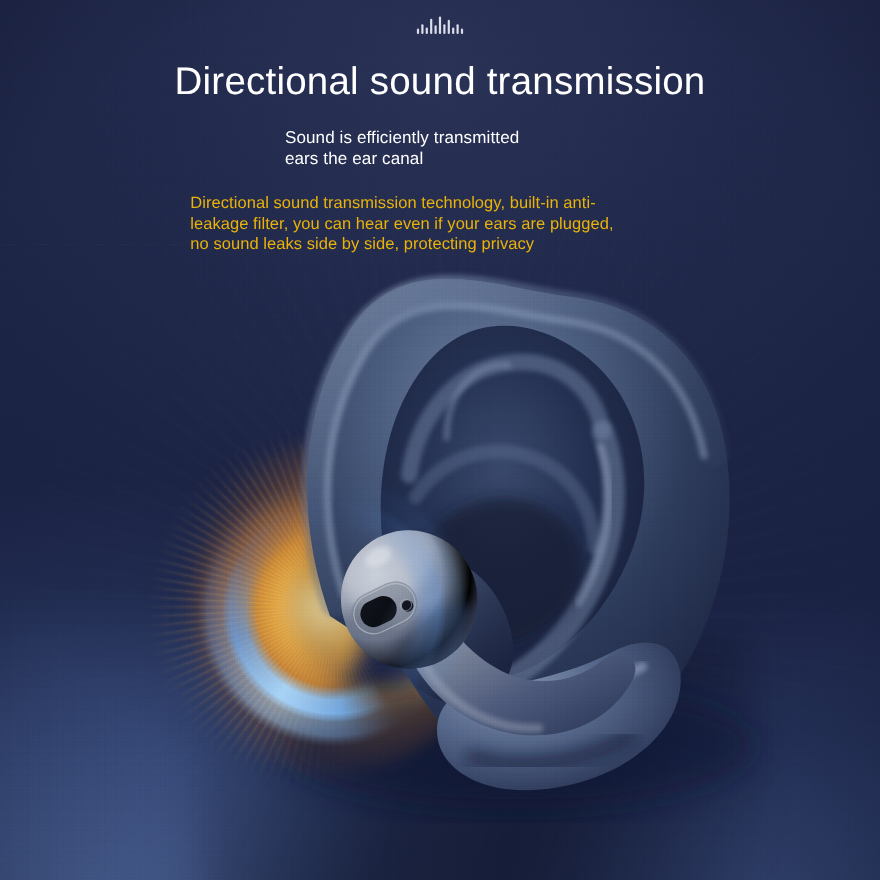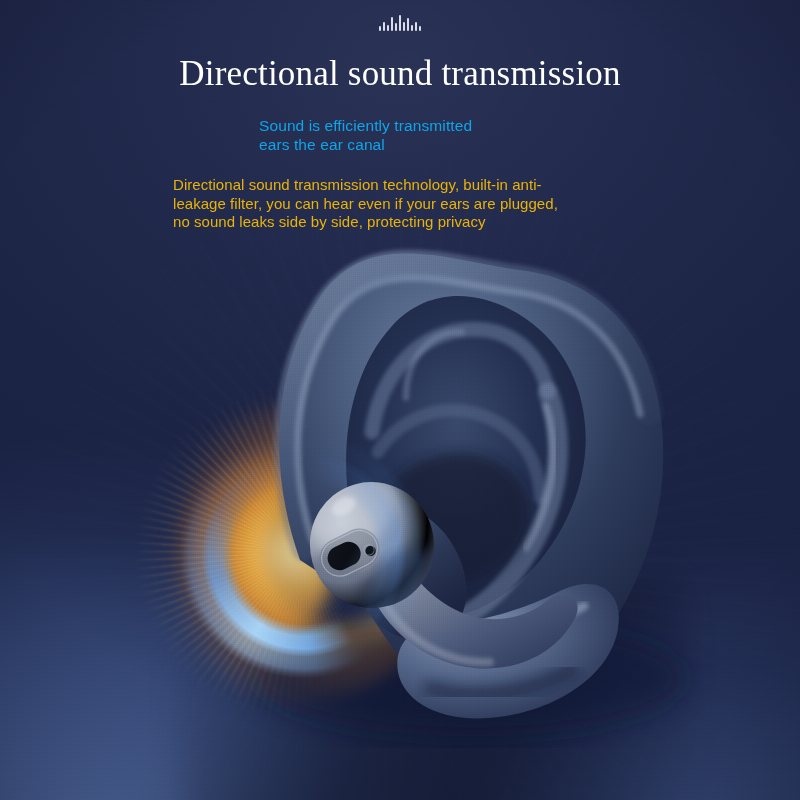--- a/index.html
+++ b/index.html
@@ -72,25 +72,24 @@
     display:block; width:2px; border-radius:1px;
     background:#e9edf7; opacity:.92;
   }
 
   .title{
     position:absolute; left:0; right:0; top:54px;
     text-align:center;
     color:#ffffff;
     font-size:35px; font-weight:300; letter-spacing:.2px;
     white-space:nowrap;
-    font-family:Liberation Serif, serif;
   }
   .subtitle{
     position:absolute; left:259px; top:116px;
-    color:#0ea5e9; font-size:15.5px; font-weight:400; line-height:19px;
+    color:#ffffff; font-size:15.5px; font-weight:400; line-height:19px;
     letter-spacing:.1px;
   }
   .body-copy{
     position:absolute; left:173px; top:176px;
     color:#eab308; font-size:15px; font-weight:400; line-height:18.5px;
     letter-spacing:.05px;
   }
 
   
   .art{ position:absolute; left:0; top:0; width:800px; height:800px; }

